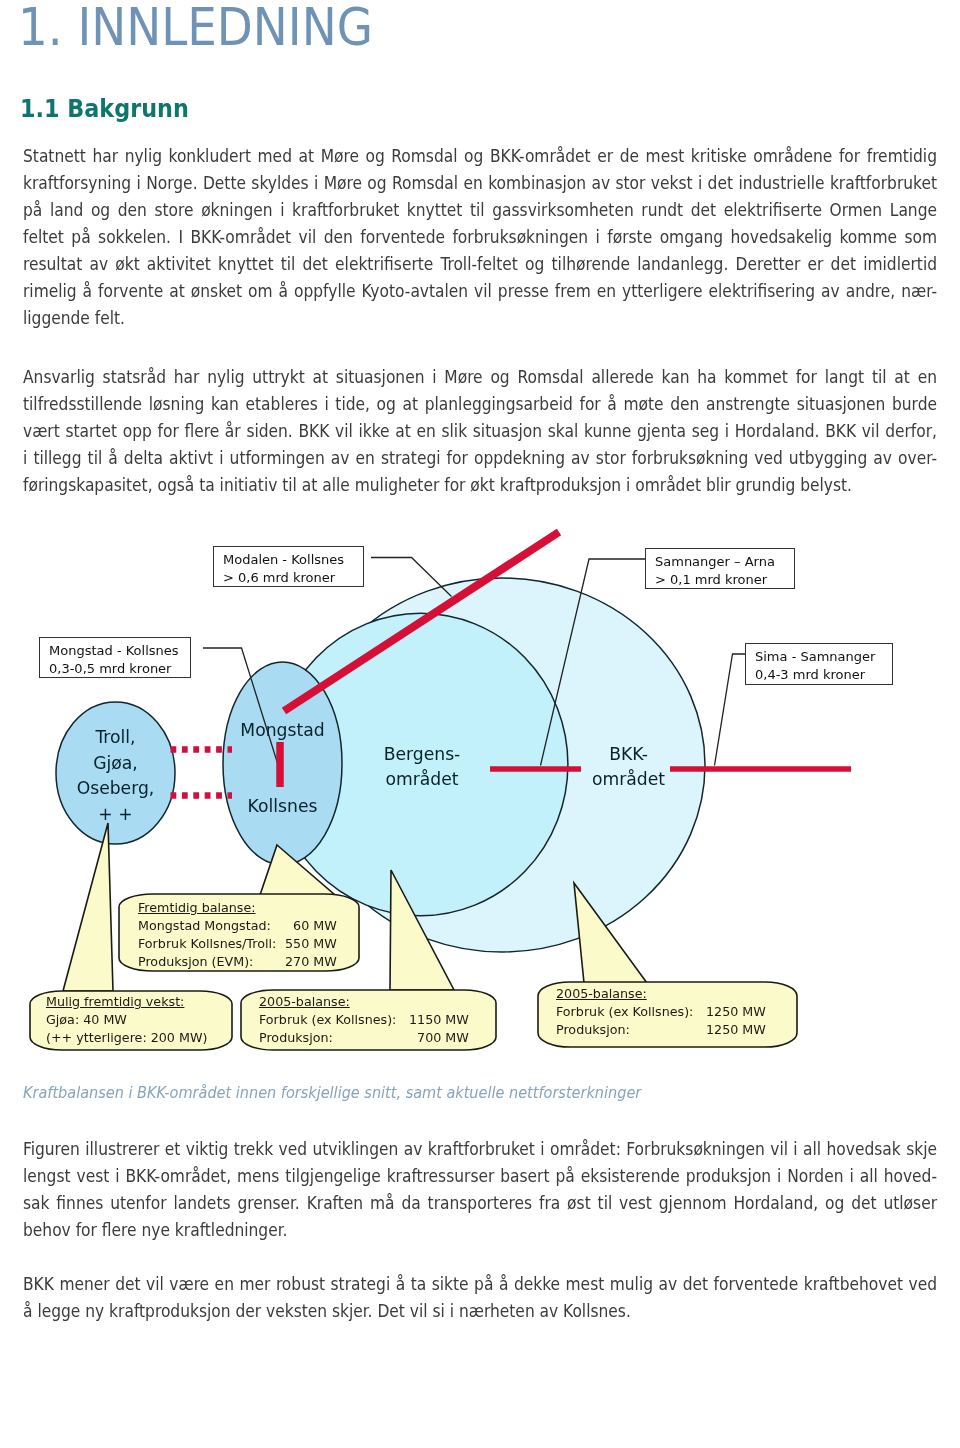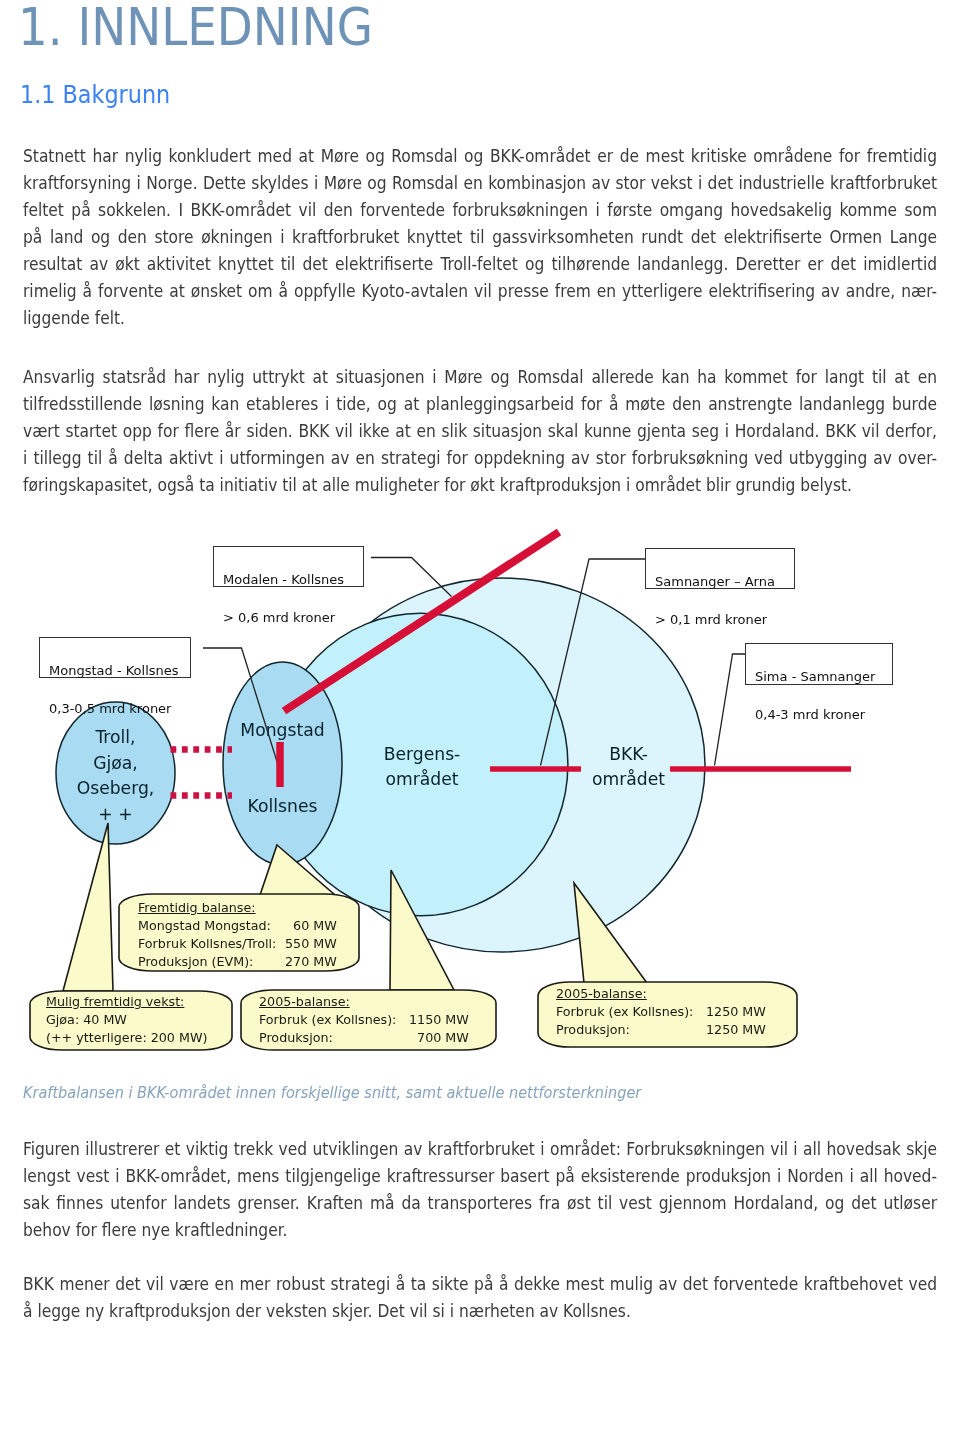--- a/index.html
+++ b/index.html
@@ -5,42 +5,42 @@
 <style>
   html,body{margin:0;padding:0;background:#fff;}
   body{width:960px;height:1448px;overflow:hidden;
        font-family:"DejaVu Sans Condensed","DejaVu Sans",sans-serif;
        -webkit-font-smoothing:antialiased;}
   .page{position:relative;width:960px;height:1448px;filter:opacity(1);}
 
   
   .h-main{position:absolute;left:18px;top:1px;font-size:52px;line-height:52px;
           color:#6f93b6;font-weight:400;letter-spacing:0px;white-space:nowrap;}
-  .h-sub{position:absolute;left:20px;top:78px;font-size:24.8px;line-height:34px;
-         color:#3b82f6;font-weight:400;white-space:nowrap;}
+  .h-sub{position:absolute;left:20px;top:92px;font-size:24.8px;line-height:34px;
+         color:#0f766e;font-weight:700;white-space:nowrap;}
 
   
   .para{position:absolute;left:23px;width:914px;color:#3b3b3b;font-size:17.2px;}
   .para .ln{display:block;height:27px;line-height:27px;text-align:justify;
             text-align-last:justify;white-space:pre-wrap;}
   .para .ln.last{text-align:left;text-align-last:left;}
 
   
   .fig{position:absolute;left:0;top:0;width:960px;height:1448px;pointer-events:none;}
 
   .costbox{position:absolute;box-sizing:border-box;background:#fff;
            border:1.4px solid #2b2b2b;font-family:"DejaVu Sans",sans-serif;
            font-size:14.5px;line-height:20px;color:#111;padding:4px 0 0 9px;}
 
 
   .fig-layer{position:absolute;left:0;top:0;width:960px;height:1448px;}
   .costbox{position:absolute;box-sizing:border-box;background:#fff;
            border:1.6px solid #333;font-family:"DejaVu Sans",sans-serif;
            font-size:13px;line-height:18.2px;color:#111;padding:4px 0 0 9px;}
-  .costbox span{display:block;white-space:nowrap;margin-top:20px;}
+  .costbox span{display:block;white-space:nowrap;}
   .rlbl{position:absolute;font-family:"DejaVu Sans",sans-serif;color:#08212b;
         text-align:center;}
   .rlbl span{display:block;}
   .cotext{position:absolute;font-family:"DejaVu Sans",sans-serif;font-size:12.7px;
           line-height:18.1px;color:#1a1a12;}
   .cotext .t{text-decoration:underline;display:inline-block;}
   .cotext table{border-collapse:collapse;border-spacing:0;}
   .cotext td{padding:0;font-size:12.7px;line-height:18.1px;white-space:nowrap;}
   .cotext td.v{text-align:right;}
   .caption{position:absolute;left:23px;top:1082.5px;font-size:16.1px;
@@ -52,29 +52,29 @@
 </style>
 </head>
 <body>
 
 <div class="page">
   <div class="h-main">1. INNLEDNING</div>
   <div class="h-sub">1.1 Bakgrunn</div>
   <div class="para" style="top:143px">
     <span class="ln">Statnett har nylig konkludert med at Møre og Romsdal og BKK-området er de mest kritiske områdene for fremtidig</span>
     <span class="ln">kraftforsyning i Norge. Dette skyldes i Møre og Romsdal en kombinasjon av stor vekst i det industrielle kraftforbruket</span>
+    <span class="ln">på land og den store økningen i kraftforbruket knyttet til gassvirksomheten rundt det elektrifiserte Ormen Lange</span>
     <span class="ln">feltet på sokkelen. I BKK-området vil den forventede forbruksøkningen i første omgang hovedsakelig komme som</span>
-    <span class="ln">på land og den store økningen i kraftforbruket knyttet til gassvirksomheten rundt det elektrifiserte Ormen Lange</span>
     <span class="ln">resultat av økt aktivitet knyttet til det elektrifiserte Troll-feltet og tilhørende landanlegg. Deretter er det imidlertid</span>
     <span class="ln">rimelig å forvente at ønsket om å oppfylle Kyoto-avtalen vil presse frem en ytterligere elektrifisering av andre, nær-</span>
     <span class="ln last">liggende felt.</span>
   </div>
   <div class="para" style="top:364px">
     <span class="ln">Ansvarlig statsråd har nylig uttrykt at situasjonen i Møre og Romsdal allerede kan ha kommet for langt til at en</span>
-    <span class="ln">tilfredsstillende løsning kan etableres i tide, og at planleggingsarbeid for å møte den anstrengte landanlegg burde</span>
+    <span class="ln">tilfredsstillende løsning kan etableres i tide, og at planleggingsarbeid for å møte den anstrengte situasjonen burde</span>
     <span class="ln">vært startet opp for flere år siden. BKK vil ikke at en slik situasjon skal kunne gjenta seg i Hordaland. BKK vil derfor,</span>
     <span class="ln">i tillegg til å delta aktivt i utformingen av en strategi for oppdekning av stor forbruksøkning ved utbygging av over-</span>
     <span class="ln last">føringskapasitet, også ta initiativ til at alle muligheter for økt kraftproduksjon i området blir grundig belyst.</span>
   </div>
   <div class="para" style="top:1136px">
     <span class="ln">Figuren illustrerer et viktig trekk ved utviklingen av kraftforbruket i området: Forbruksøkningen vil i all hovedsak skje</span>
     <span class="ln">lengst vest i BKK-området, mens tilgjengelige kraftressurser basert på eksisterende produksjon i Norden i all hoved-</span>
     <span class="ln">sak finnes utenfor landets grenser. Kraften må da transporteres fra øst til vest gjennom Hordaland, og det utløser</span>
     <span class="ln last">behov for flere nye kraftledninger.</span>
   </div>

